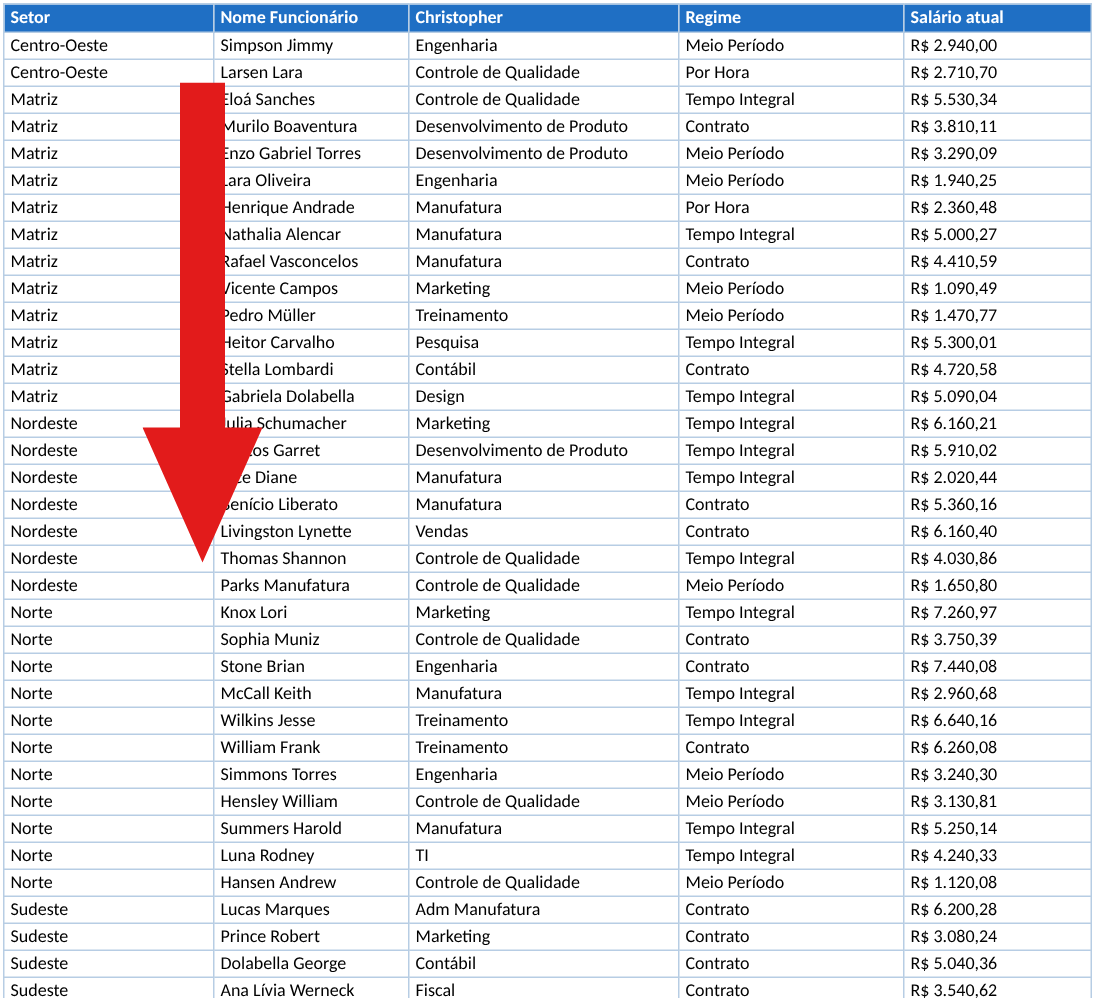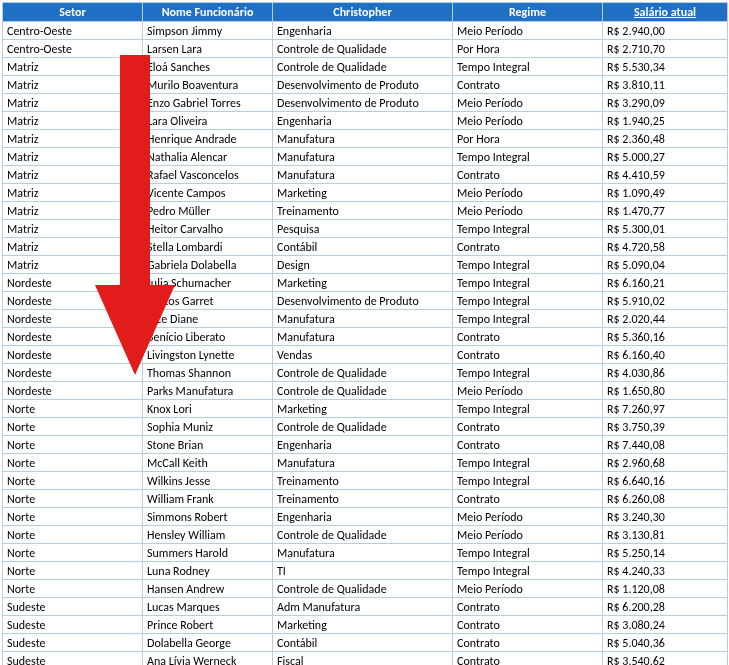--- a/index.html
+++ b/index.html
@@ -11,30 +11,29 @@
     color: #000;
   }
   table {
     border-collapse: collapse;
     width: 725px;
     table-layout: fixed;
   }
   th {
     background: #1f6fc4;
     color: #fff;
-    text-align: center;
+    text-align: left;
     padding: 2px 4px;
     font-weight: bold;
     border: 1px solid #b7cde4;
     font-size: 12px;
     height: 14px;
   }
   th.salary {
-    text-align: center;
-    text-decoration: underline;
+    text-align: left;
   }
   td {
     border: 1px solid #b7cde4;
     padding: 1px 4px;
     height: 15px;
     font-size: 12px;
     white-space: nowrap;
     overflow: hidden;
   }
   td.salary {
@@ -257,21 +256,21 @@
       </tr>
       <tr>
         <td>Norte</td>
         <td>William Frank</td>
         <td>Treinamento</td>
         <td>Contrato</td>
         <td class="salary">R$ 6.260,08</td>
       </tr>
       <tr>
         <td>Norte</td>
-        <td>Simmons Robert</td>
+        <td>Simmons Torres</td>
         <td>Engenharia</td>
         <td>Meio Período</td>
         <td class="salary">R$ 3.240,30</td>
       </tr>
       <tr>
         <td>Norte</td>
         <td>Hensley William</td>
         <td>Controle de Qualidade</td>
         <td>Meio Período</td>
         <td class="salary">R$ 3.130,81</td>

